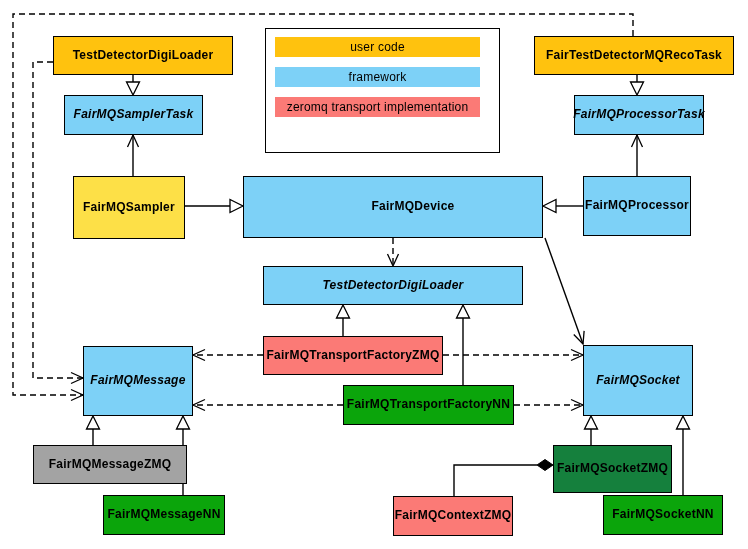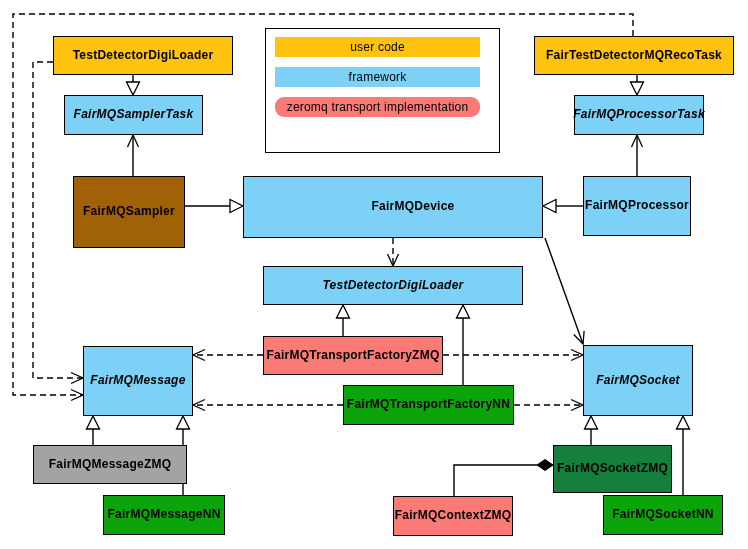--- a/index.html
+++ b/index.html
@@ -107,32 +107,32 @@
       <g>
         <polyline points="454,496 454,465 537,465" fill="none" stroke="#000000" stroke-width="1.4"></polyline>
         <polygon points="553,465 545,470.5 537,465 545,459.5" fill="#000000" stroke="#000000" stroke-width="1"></polygon>
       </g>
     </svg>
   <div id="nodes-layer">
       <div class="node" style="left: 53px; top: 36px; width: 180px; height: 39px; background: rgb(255, 194, 14);">TestDetectorDigiLoader</div>
       <div class="node" style="left: 534px; top: 36px; width: 200px; height: 39px; background: rgb(255, 194, 14);">FairTestDetectorMQRecoTask</div>
       <div class="node abstract" style="left: 64px; top: 95px; width: 139px; height: 40px; background: rgb(125, 209, 247);">FairMQSamplerTask</div>
       <div class="node abstract" style="left: 574px; top: 95px; width: 130px; height: 40px; background: rgb(125, 209, 247);">FairMQProcessorTask</div>
-      <div class="node" style="left: 73px; top: 176px; width: 112px; height: 72px; background: #a16207;">FairMQSampler</div>
+      <div class="node" style="left: 73px; top: 176px; width: 112px; height: 63px; background: #fde047;">FairMQSampler</div>
       <div class="node" style="left: 243px; top: 176px; width: 300px; height: 62px; background: rgb(125, 209, 247); padding-left: 40px;">FairMQDevice</div>
       <div class="node" style="left: 583px; top: 176px; width: 108px; height: 60px; background: rgb(125, 209, 247);">FairMQProcessor</div>
       <div class="node abstract" style="left: 263px; top: 266px; width: 260px; height: 39px; background: rgb(125, 209, 247);">TestDetectorDigiLoader</div>
       <div class="node" style="left: 263px; top: 336px; width: 180px; height: 39px; background: rgb(251, 122, 118);">FairMQTransportFactoryZMQ</div>
       <div class="node" style="left: 343px; top: 385px; width: 171px; height: 40px; background: rgb(11, 165, 11);">FairMQTransportFactoryNN</div>
       <div class="node abstract" style="left: 83px; top: 346px; width: 110px; height: 70px; background: rgb(125, 209, 247);">FairMQMessage</div>
       <div class="node abstract" style="left: 583px; top: 345px; width: 110px; height: 71px; background: rgb(125, 209, 247);">FairMQSocket</div>
       <div class="node" style="left: 33px; top: 445px; width: 154px; height: 39px; background: #a3a3a3;">FairMQMessageZMQ</div>
       <div class="node" style="left: 103px; top: 495px; width: 122px; height: 40px; background: rgb(11, 165, 11);">FairMQMessageNN</div>
       <div class="node" style="left: 393px; top: 496px; width: 120px; height: 40px; background: rgb(251, 122, 118);">FairMQContextZMQ</div>
       <div class="node" style="left: 553px; top: 445px; width: 119px; height: 48px; background: #15803d;">FairMQSocketZMQ</div>
       <div class="node" style="left: 603px; top: 495px; width: 120px; height: 40px; background: rgb(11, 165, 11);">FairMQSocketNN</div>
     </div>
   <div id="legend-box" class="legend" style="left: 265px; top: 28px; width: 235px; height: 125px;">
       <div class="legend-item" style="left: 9px; top: 38px; width: 205px; height: 20px; background: rgb(125, 209, 247);">framework</div>
       <div class="legend-item" style="left: 9px; top: 8px; width: 205px; height: 20px; background: rgb(255, 194, 14);">user code</div>
-      <div class="legend-item" style="left: 9px; top: 68px; width: 205px; height: 20px; background: rgb(251, 122, 118); border-radius: 9px;">zeromq transport implementation</div>
+      <div class="legend-item" style="left: 9px; top: 68px; width: 205px; height: 20px; background: rgb(251, 122, 118);">zeromq transport implementation</div>
     </div>
 </div>
 
 </body></html>

